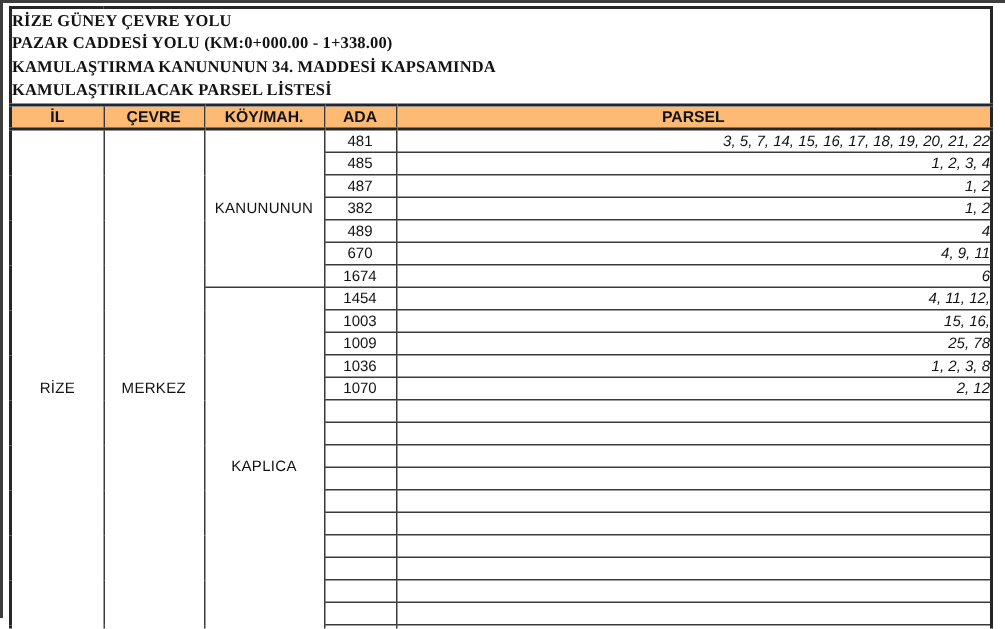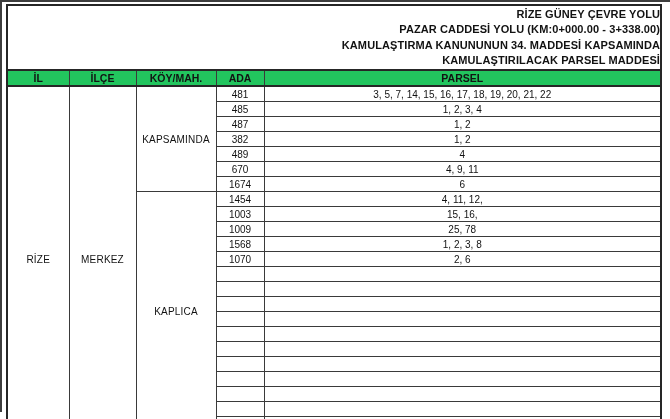--- a/index.html
+++ b/index.html
@@ -44,50 +44,52 @@
     white-space: nowrap;
     overflow: hidden;
     vertical-align: middle;
   }
   table.parsel-table {
     border: 2px solid #262626;
   }
   td.title-cell {
     height: 63px;
     border-bottom: 2px solid #262626;
-    text-align: right;
+    text-align: left;
     vertical-align: middle;
     padding: 2px 0 1px 0;
+    font-family: Liberation Serif, serif;
   }
   .title-line {
     font-weight: bold;
     font-size: 11px;
     line-height: 15.5px;
     letter-spacing: 0.1px;
   }
   tr.head-row th {
     height: 14px;
     font-size: 10.5px;
     font-weight: bold;
     text-align: center;
     border-top: 2px solid #262626;
     border-bottom: 2px solid #262626;
-    background: #22c55e;
+    background: #fdba74;
   }
   tr.data-row td {
     height: 14px;
   }
   td.ada-cell {
     text-align: center;
     font-size: 10px;
   }
   td.parsel-cell {
-    text-align: center;
+    text-align: right;
     padding-left: 3px;
     font-size: 10px;
+    font-style: italic;
   }
   td.merge-cell {
     text-align: center;
     vertical-align: middle;
     font-size: 10px;
     letter-spacing: 0.2px;
   }
   td.koy-top {
     border-bottom: 2px solid #2c2c2c;
   }
@@ -104,38 +106,38 @@
     <col style="width:67px">
     <col style="width:80px">
     <col style="width:48px">
     <col>
   </colgroup>
 
   <tbody>
       <tr>
     <td class="title-cell" colspan="5">
       <div class="title-line">RİZE GÜNEY ÇEVRE YOLU</div>
-      <div class="title-line">PAZAR CADDESİ YOLU (KM:0+000.00 - 3+338.00)</div>
+      <div class="title-line">PAZAR CADDESİ YOLU (KM:0+000.00 - 1+338.00)</div>
       <div class="title-line">KAMULAŞTIRMA KANUNUNUN 34. MADDESİ KAPSAMINDA</div>
-      <div class="title-line">KAMULAŞTIRILACAK PARSEL MADDESİ</div>
+      <div class="title-line">KAMULAŞTIRILACAK PARSEL LİSTESİ</div>
     </td>
   </tr>
 
   <tr class="head-row">
     <th>İL</th>
-    <th>İLÇE</th>
+    <th>ÇEVRE</th>
     <th>KÖY/MAH.</th>
     <th>ADA</th>
     <th>PARSEL</th>
   </tr>
 
   <tr class="data-row">
     <td class="merge-cell" rowspan="23">RİZE</td>
     <td class="merge-cell" rowspan="23">MERKEZ</td>
-    <td class="merge-cell koy-top" rowspan="7">KAPSAMINDA</td>
+    <td class="merge-cell koy-top" rowspan="7">KANUNUNUN</td>
     <td class="ada-cell">481</td>
     <td class="parsel-cell">3, 5, 7, 14, 15, 16, 17, 18, 19, 20, 21, 22</td>
   </tr>
   <tr class="data-row">
     <td class="ada-cell">485</td>
     <td class="parsel-cell">1, 2, 3, 4</td>
   </tr>
   <tr class="data-row">
     <td class="ada-cell">487</td>
     <td class="parsel-cell">1, 2</td>
@@ -164,26 +166,26 @@
   </tr>
   <tr class="data-row">
     <td class="ada-cell">1003</td>
     <td class="parsel-cell">15, 16,</td>
   </tr>
   <tr class="data-row">
     <td class="ada-cell">1009</td>
     <td class="parsel-cell">25, 78</td>
   </tr>
   <tr class="data-row">
-    <td class="ada-cell">1568</td>
+    <td class="ada-cell">1036</td>
     <td class="parsel-cell">1, 2, 3, 8</td>
   </tr>
   <tr class="data-row">
     <td class="ada-cell">1070</td>
-    <td class="parsel-cell">2, 6</td>
+    <td class="parsel-cell">2, 12</td>
   </tr>
   <tr class="data-row">
     <td class="ada-cell"></td>
     <td class="parsel-cell"></td>
   </tr>
   <tr class="data-row">
     <td class="ada-cell"></td>
     <td class="parsel-cell"></td>
   </tr>
   <tr class="data-row">

